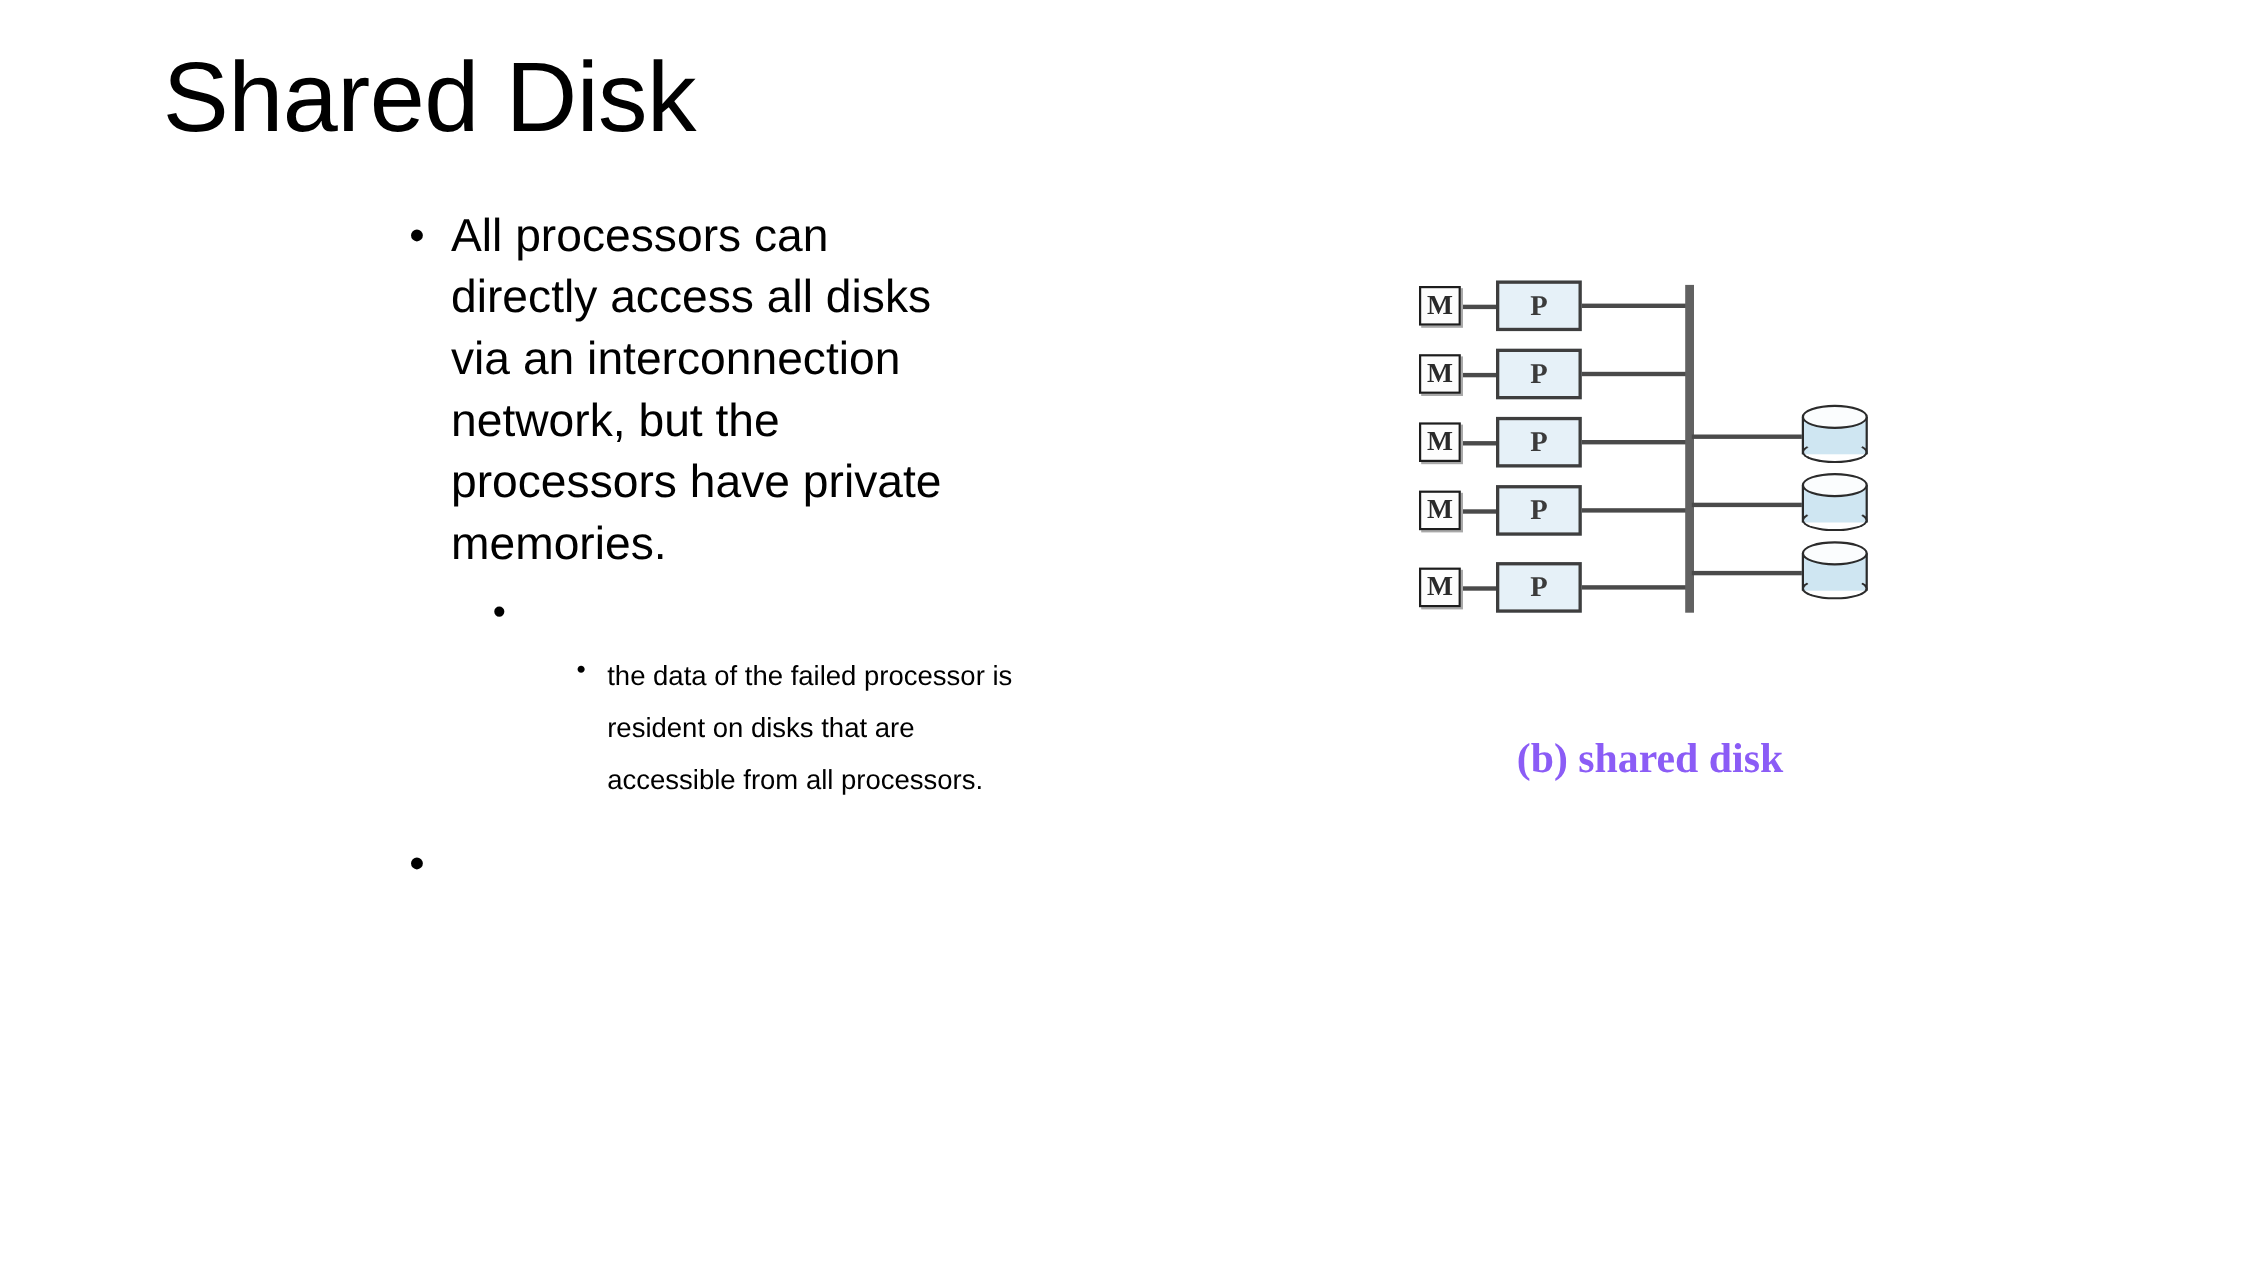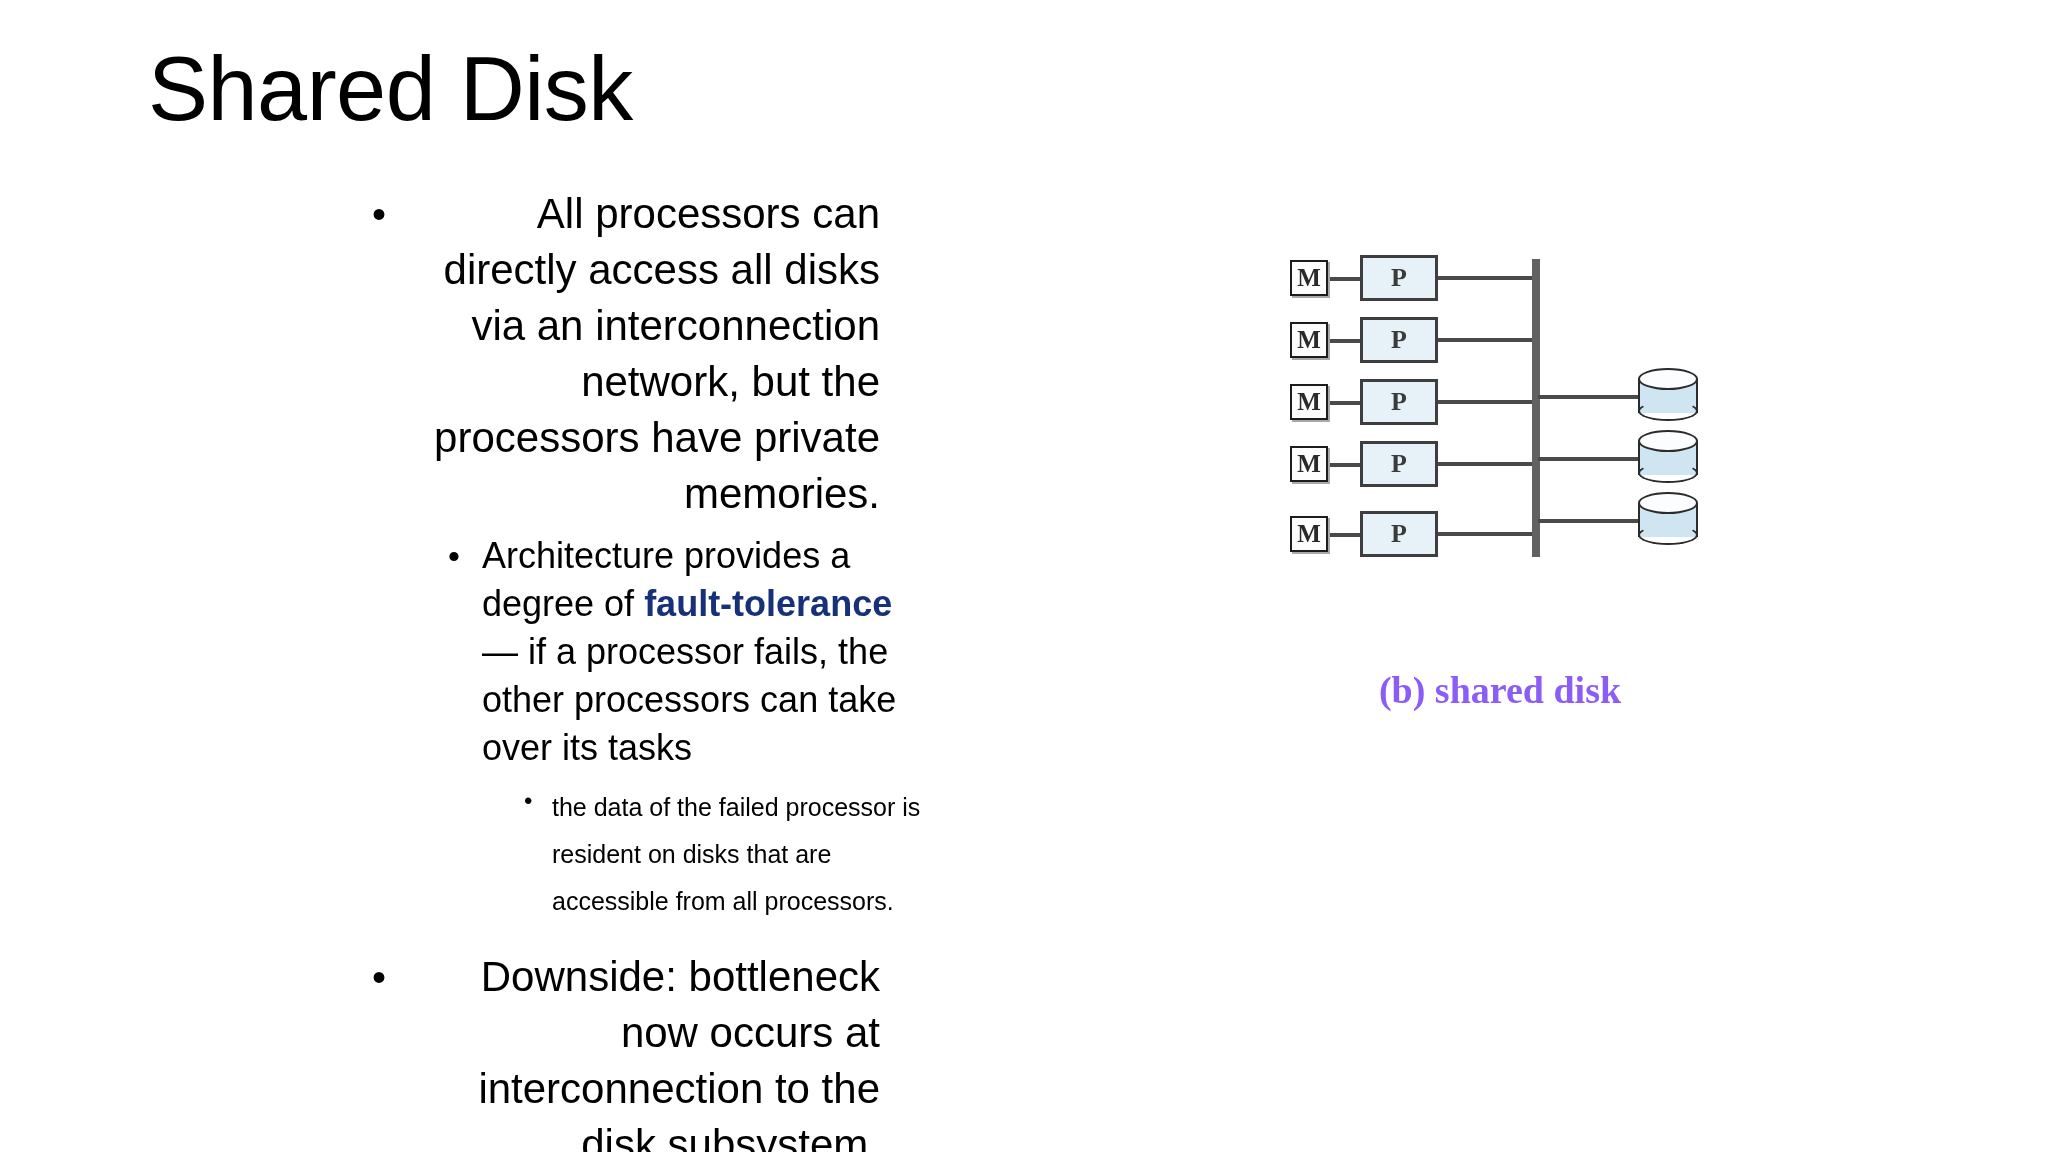--- a/index.html
+++ b/index.html
@@ -67,21 +67,20 @@
   }
   .lvl1 .bullet-mark {
     width: 38px;
     font-size: 40px;
     line-height: 56px;
   }
   .lvl1 .bullet-text {
     font-size: 42px;
     line-height: 56px;
     max-width: 470px;
-    text-align: right;
   }
 
   
   .lvl2 {
     margin-left: 76px;
     margin-top: 10px;
   }
   .lvl2 .bullet-mark {
     width: 34px;
     font-size: 34px;
@@ -261,33 +260,31 @@
 
   <div id="body-column">
 
     <div class="bullet-row lvl1">
       <span class="bullet-mark">•</span>
       <span class="bullet-text">All processors can directly access all disks via an interconnection network, but the processors have private memories.</span>
     </div>
 
     <div class="bullet-row lvl2">
       <span class="bullet-mark">•</span>
-      <span class="bullet-text"><span>Architecture provides a degree of </span><span class="kw-bold">fault-tolerance</span><span> — if a processor fails, the other processors can take over its tasks</span></span>
     </div>
 
     <div class="bullet-row lvl3">
       <span class="bullet-mark">•</span>
       <span class="bullet-text">the data of the failed processor is resident on disks that are accessible from all processors.</span>
     </div>
 
     <div class="spacer-block"></div>
 
     <div class="bullet-row lvl1">
       <span class="bullet-mark">•</span>
-      <span class="bullet-text">Downside: bottleneck now occurs at interconnection to the disk subsystem.</span>
     </div>
 
   </div>
 
   <div id="diagram">
 
     <div class="node-row" style="top:0px;">
       <div class="m-box">M</div>
       <div class="mp-link"></div>
       <div class="p-box">P</div>

